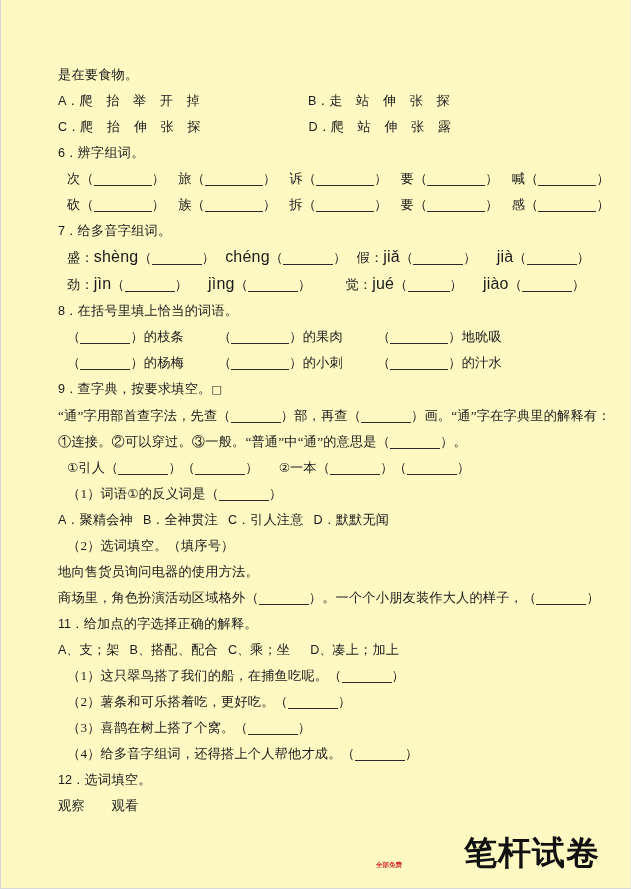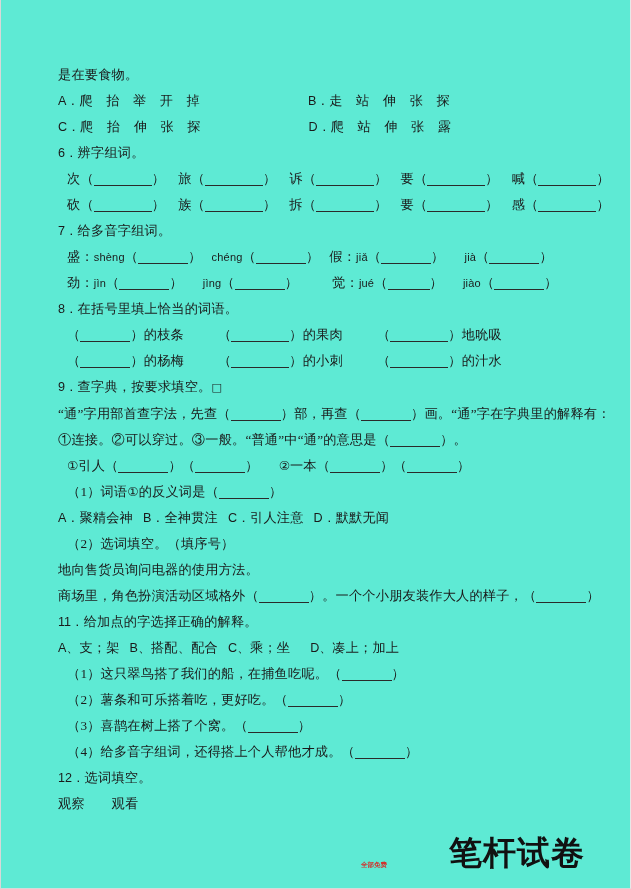--- a/index.html
+++ b/index.html
@@ -10,21 +10,21 @@
   }
   body {
     font-family: "Liberation Serif", "DejaVu Serif", serif;
     color: #1a1a1a;
   }
   .page {
     position: relative;
     width: 631px;
     height: 889px;
     box-sizing: border-box;
-    background: #5eead4;
+    background: #fef9c3;
     border-left: 1px solid #d8d8d8;
     border-right: 1px solid #e8e8e8;
     border-bottom: 1px solid #d8d8d8;
     overflow: hidden;
   }
   .body-area {
     position: absolute;
     left: 57px;
     top: 62px;
     width: 520px;
@@ -44,21 +44,21 @@
     font-family: "Liberation Sans", "DejaVu Sans", sans-serif;
     font-size: 12.6px;
     letter-spacing: 0;
   }
   .opt {
     font-family: "Liberation Sans", "DejaVu Sans", sans-serif;
     font-size: 12.6px;
   }
   .py {
     font-family: "Liberation Sans", "DejaVu Sans", sans-serif;
-    font-size: 11px;
+    font-size: 16px;
     text-align: center;
   }
 
   
   .blank {
     display: inline-block;
     border-bottom: 1px solid #2a2a2a;
     vertical-align: -3px;
     height: 12px;
   }
@@ -75,21 +75,21 @@
 
   .circ {
     display: inline-block;
     font-family: "DejaVu Sans", sans-serif;
     font-size: 12.4px;
   }
 
   
   .watermark {
     position: absolute;
-    right: 45px;
+    right: 30px;
     bottom: 18px;
     text-align: left;
     width: 230px;
   }
   .wm-brand {
     font-family: "Liberation Sans", "DejaVu Sans", sans-serif;
     font-weight: bold;
     font-size: 33px;
     line-height: 34px;
     color: #111;

